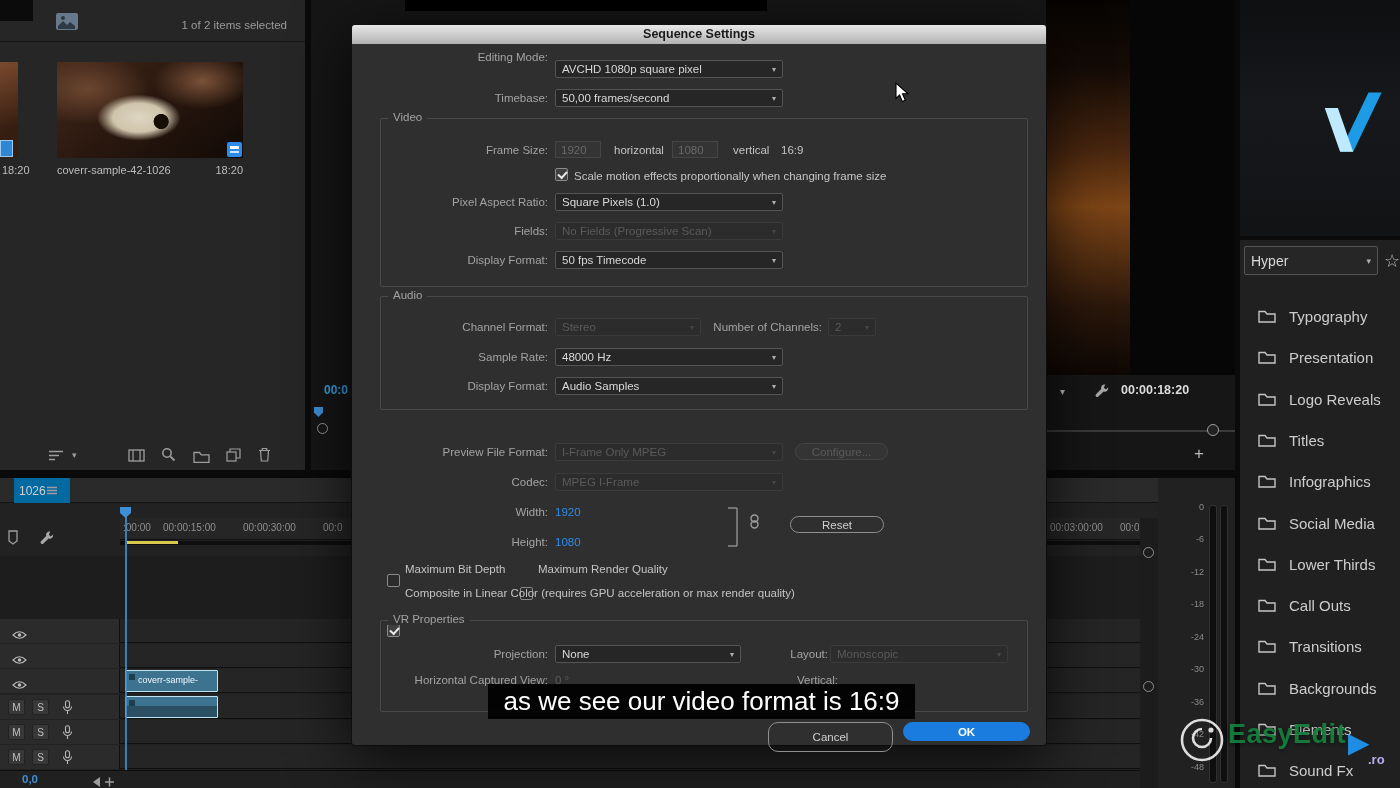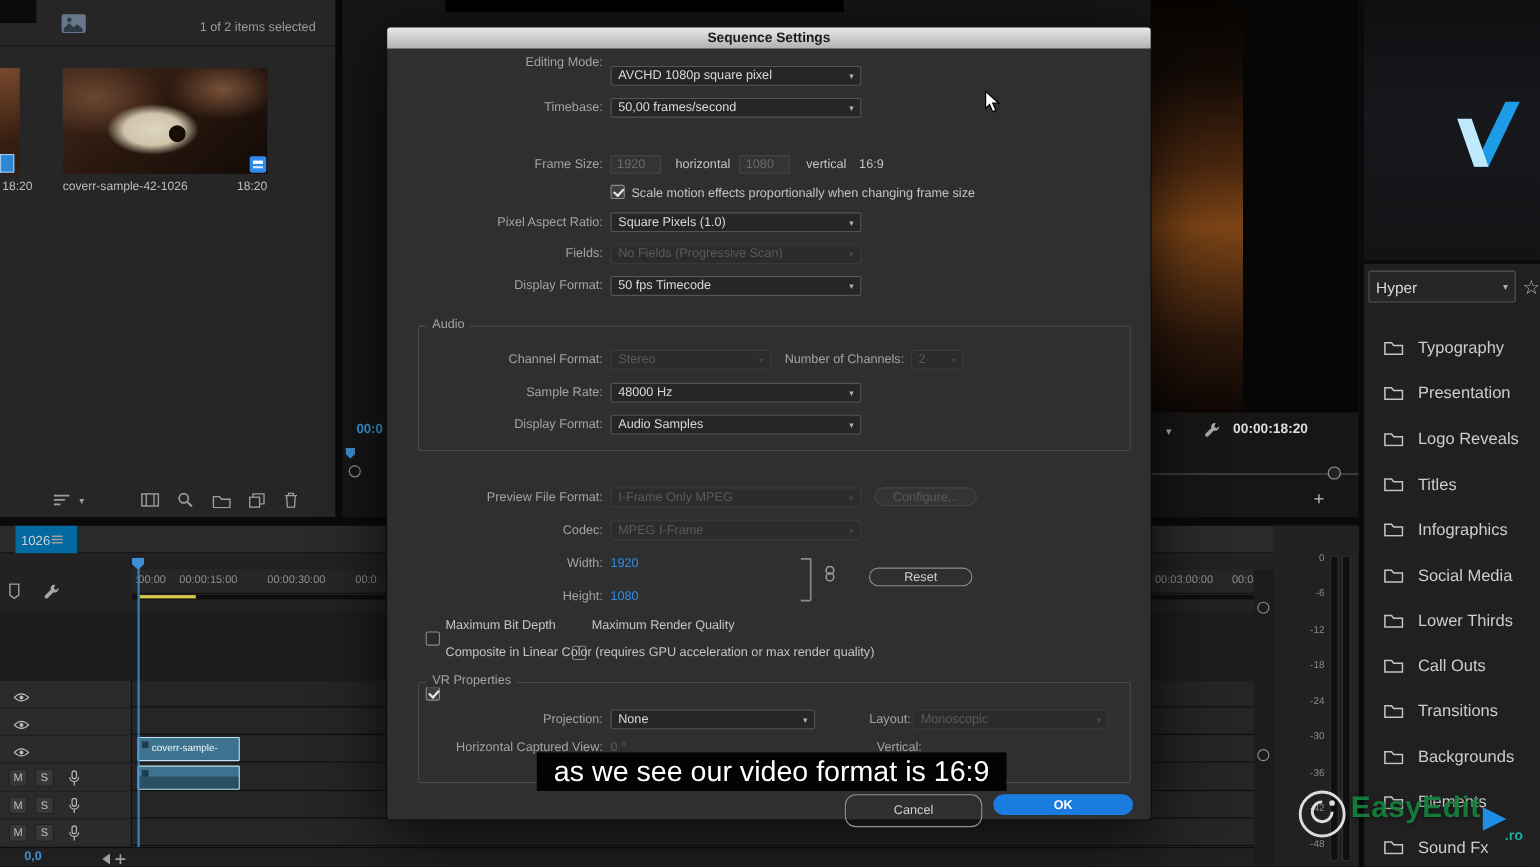--- a/index.html
+++ b/index.html
@@ -376,20 +376,23 @@
     <div class="ab dd" style="left:203px;top:35px;width:228px">
       <span>AVCHD 1080p square pixel</span>
         <span class="cv">▾</span>
     </div>
     <div class="ab t lblr" style="left:0;top:67px;width:196px">Timebase:</div>
     <div class="ab dd" style="left:203px;top:64px;width:228px">
       <span>50,00 frames/second</span>
         <span class="cv">▾</span>
     </div>
 
+    <div class="ab grp" style="left:28px;top:93px;width:648px;height:169px">
+      <span class="gt">Video</span>
+    </div>
     <div class="ab t lblr" style="left:0;top:119px;width:196px">Frame Size:</div>
     <div class="ab numbox" style="left:203px;top:116px;width:46px">1920</div>
     <div class="ab tw" style="left:262px;top:119px">horizontal</div>
     <div class="ab numbox" style="left:320px;top:116px;width:46px">1080</div>
     <div class="ab tw" style="left:381px;top:119px">vertical</div>
     <div class="ab tw" style="left:429px;top:119px">16:9</div>
     <div class="ab cb on" style="left:203px;top:143px"></div>
     <div class="ab tw" style="left:222px;top:145px">Scale motion effects proportionally when changing frame size</div>
     <div class="ab t lblr" style="left:0;top:171px;width:196px">Pixel Aspect Ratio:</div>
     <div class="ab dd" style="left:203px;top:168px;width:228px">
@@ -488,20 +491,20 @@
   </div>
 
   <div class="ab" style="left:1172px;top:710px;width:228px;height:70px;z-index:30;opacity:.93">
     <svg class="ab" style="left:6px;top:6px" width="48" height="48" viewBox="0 0 48 48">
       <circle cx="24" cy="24" r="20" fill="none" stroke="#ececec" stroke-width="2.6"></circle>
       <path d="M24 13 a9 9 0 1 0 9 9" fill="none" stroke="#ececec" stroke-width="2.6"></path>
       <circle cx="33" cy="14" r="2.6" fill="#ececec"></circle>
     </svg>
     <span class="ab" style="left:56px;top:9px;font-size:27px;font-weight:bold;color:#15803d;letter-spacing:.5px;text-shadow:0 1px 4px rgba(0,0,0,.6)">EasyEdit</span>
     <span class="ab" style="left:176px;top:16px;color:#2196f3;font-size:28px">▶</span>
-    <span class="ab" style="left:196px;top:42px;color:#14b8a6;font-size:13px;font-weight:bold">.ro</span>
+    <span class="ab" style="left:196px;top:42px;color:#c4b5fd;font-size:13px;font-weight:bold">.ro</span>
   </div>
 
   <svg class="ab" style="left:895px;top:82px;z-index:40" width="16" height="22" viewBox="0 0 16 22">
     <path d="M1 1 L1 16.5 L4.6 13 L7.4 19.6 L10.3 18.3 L7.5 11.8 L13 11.8 Z" fill="#fff" stroke="#000" stroke-width="1.1"></path>
   </svg>
 
 </div>
 
 </body></html>

